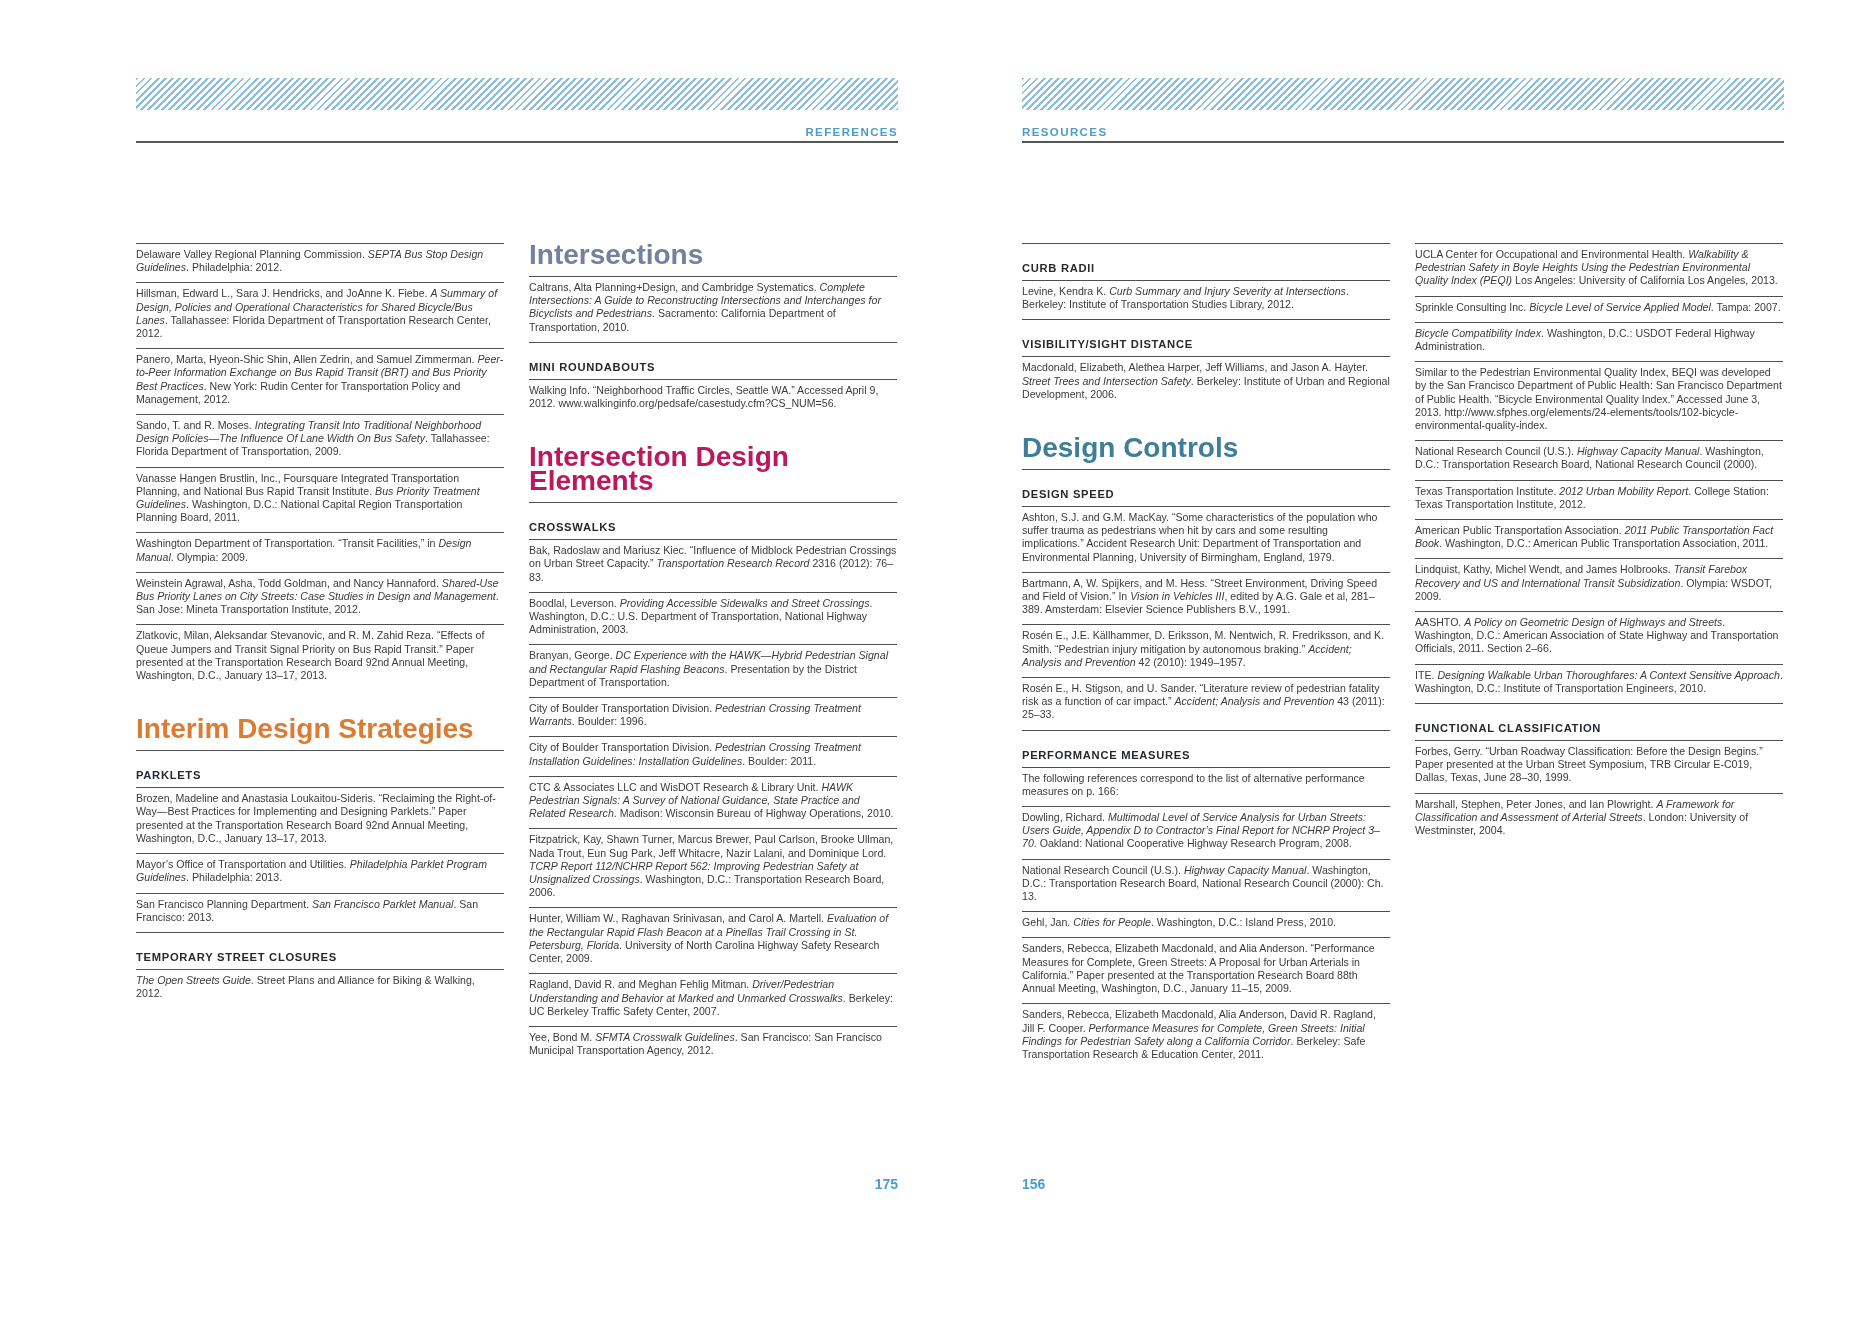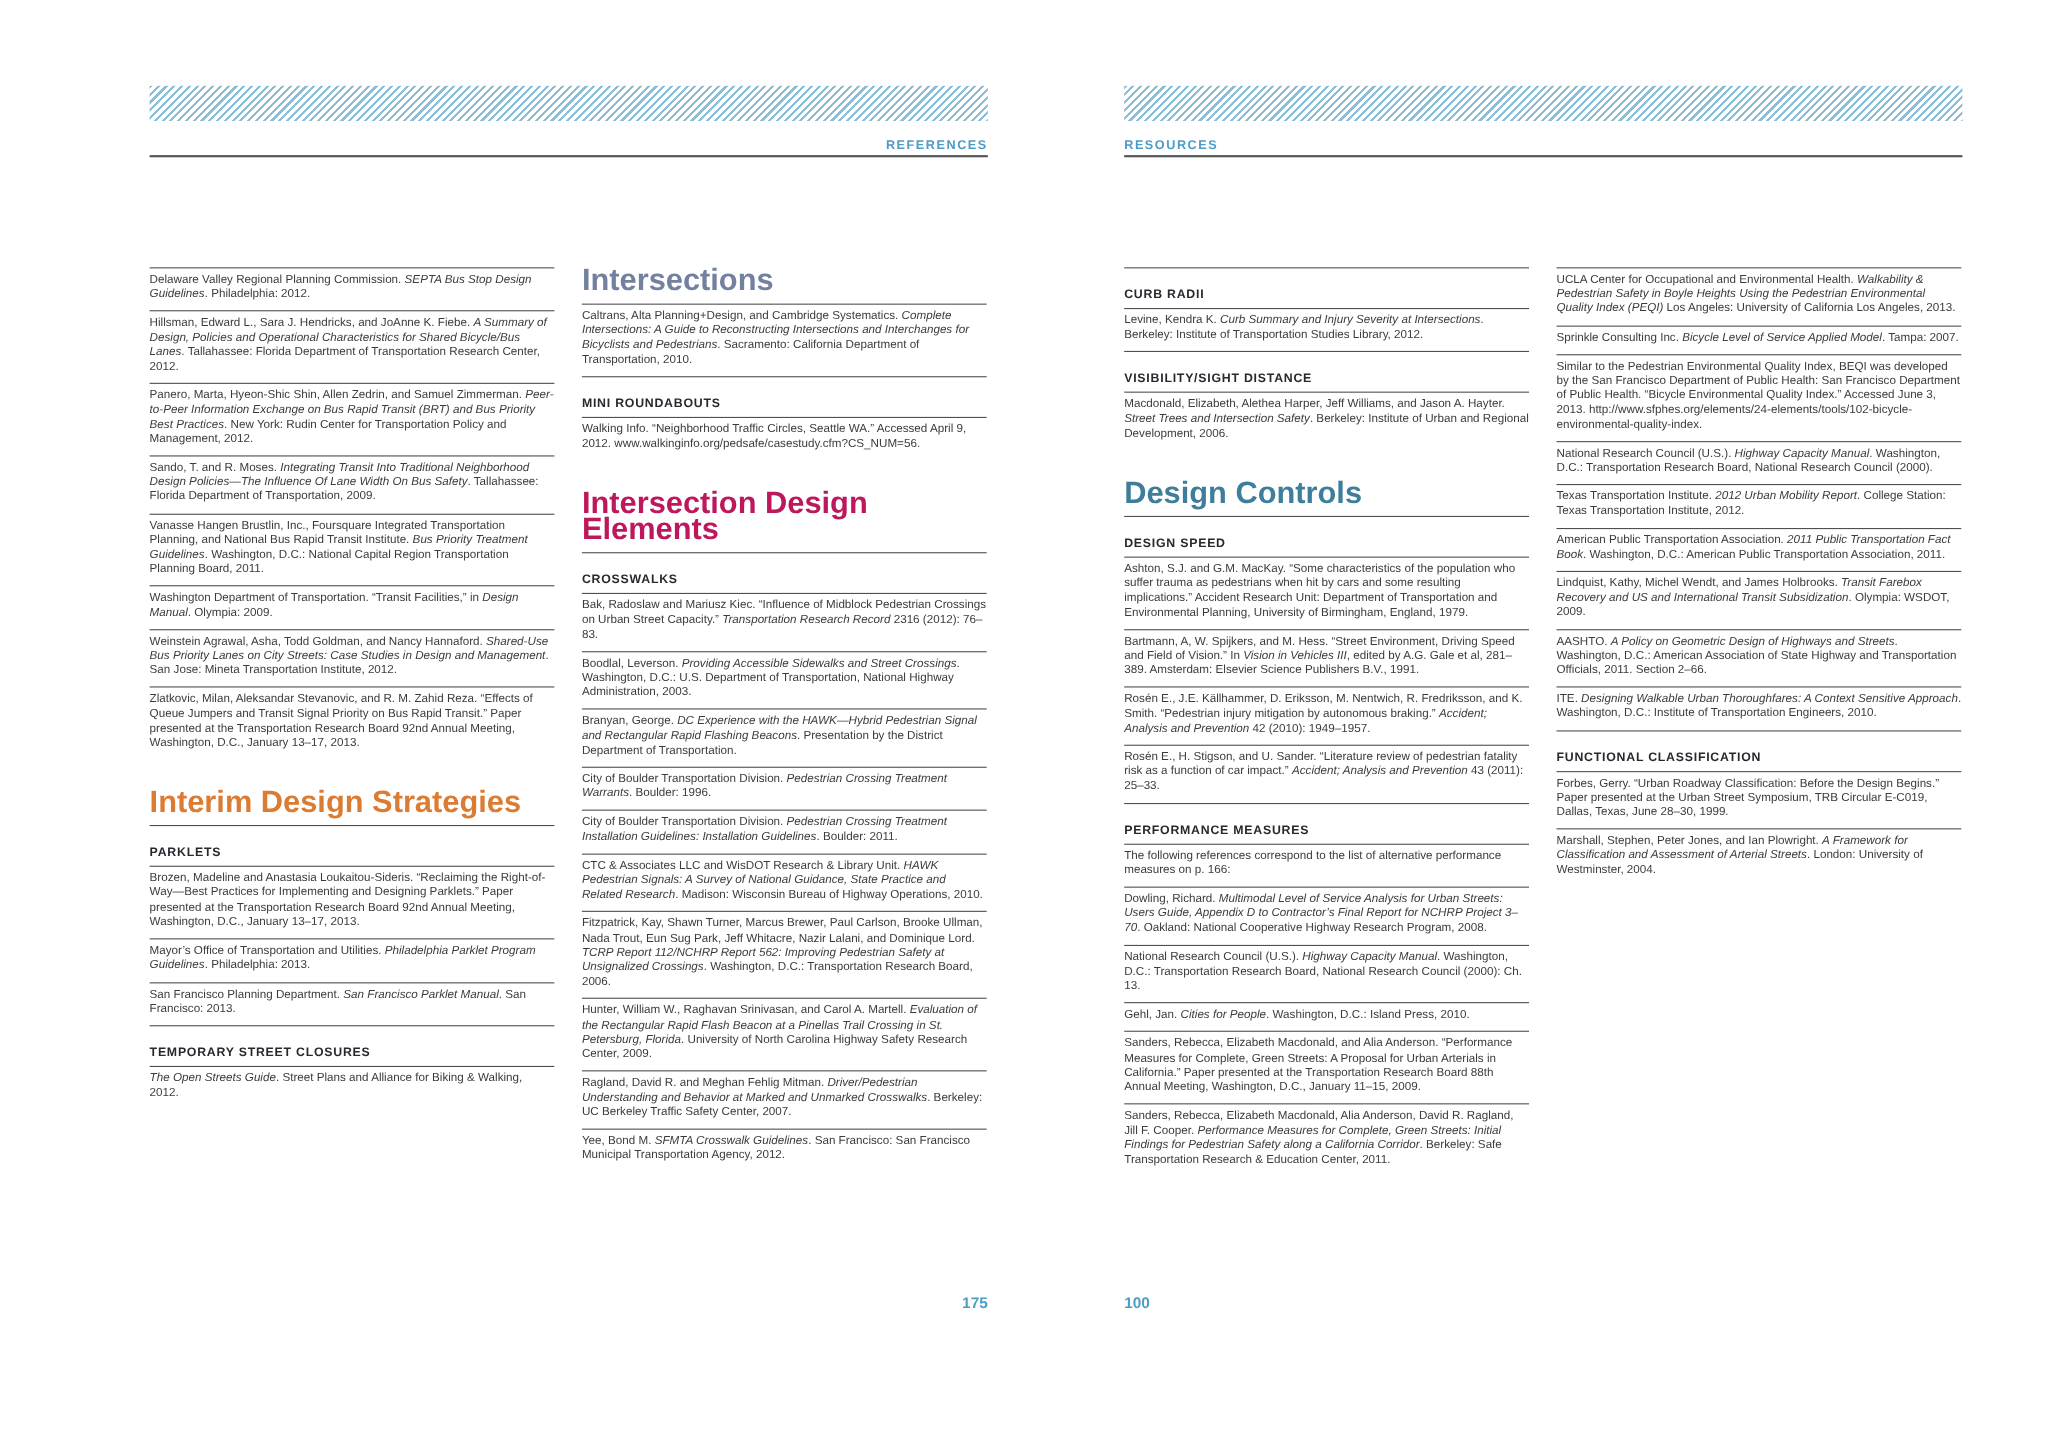--- a/index.html
+++ b/index.html
@@ -173,26 +173,27 @@
         <p class="citation">The following references correspond to the list of alternative performance measures on p. 166:</p>
         <p class="citation">Dowling, Richard. <em>Multimodal Level of Service Analysis for Urban Streets: Users Guide, Appendix D to Contractor’s Final Report for NCHRP Project 3–70</em>. Oakland: National Cooperative Highway Research Program, 2008.</p>
         <p class="citation">National Research Council (U.S.). <em>Highway Capacity Manual</em>. Washington, D.C.: Transportation Research Board, National Research Council (2000): Ch. 13.</p>
         <p class="citation">Gehl, Jan. <em>Cities for People</em>. Washington, D.C.: Island Press, 2010.</p>
         <p class="citation">Sanders, Rebecca, Elizabeth Macdonald, and Alia Anderson. “Performance Measures for Complete, Green Streets: A Proposal for Urban Arterials in California.” Paper presented at the Transportation Research Board 88th Annual Meeting, Washington, D.C., January 11–15, 2009.</p>
         <p class="citation">Sanders, Rebecca, Elizabeth Macdonald, Alia Anderson, David R. Ragland, Jill F. Cooper. <em>Performance Measures for Complete, Green Streets: Initial Findings for Pedestrian Safety along a California Corridor</em>. Berkeley: Safe Transportation Research &amp; Education Center, 2011.</p>
       </div>
     <div class="col">
         <p class="citation">UCLA Center for Occupational and Environmental Health. <em>Walkability &amp; Pedestrian Safety in Boyle Heights Using the Pedestrian Environmental Quality Index (PEQI)</em> Los Angeles: University of California Los Angeles, 2013.</p>
         <p class="citation">Sprinkle Consulting Inc. <em>Bicycle Level of Service Applied Model</em>. Tampa: 2007.</p>
+        <p class="citation"><em>Bicycle Compatibility Index</em>. Washington, D.C.: USDOT Federal Highway Administration.</p>
         <p class="citation">Similar to the Pedestrian Environmental Quality Index, BEQI was developed by the San Francisco Department of Public Health: San Francisco Department of Public Health. “Bicycle Environmental Quality Index.” Accessed June 3, 2013. http://www.sfphes.org/elements/24-elements/tools/102-bicycle-environmental-quality-index.</p>
         <p class="citation">National Research Council (U.S.). <em>Highway Capacity Manual</em>. Washington, D.C.: Transportation Research Board, National Research Council (2000).</p>
         <p class="citation">Texas Transportation Institute. <em>2012 Urban Mobility Report</em>. College Station: Texas Transportation Institute, 2012.</p>
         <p class="citation">American Public Transportation Association. <em>2011 Public Transportation Fact Book</em>. Washington, D.C.: American Public Transportation Association, 2011.</p>
         <p class="citation">Lindquist, Kathy, Michel Wendt, and James Holbrooks. <em>Transit Farebox Recovery and US and International Transit Subsidization</em>. Olympia: WSDOT, 2009.</p>
         <p class="citation">AASHTO. <em>A Policy on Geometric Design of Highways and Streets</em>. Washington, D.C.: American Association of State Highway and Transportation Officials, 2011. Section 2–66.</p>
         <p class="citation">ITE. <em>Designing Walkable Urban Thoroughfares: A Context Sensitive Approach</em>. Washington, D.C.: Institute of Transportation Engineers, 2010.</p>
         <h3 class="subheading">FUNCTIONAL CLASSIFICATION</h3>
         <p class="citation">Forbes, Gerry. “Urban Roadway Classification: Before the Design Begins.” Paper presented at the Urban Street Symposium, TRB Circular E-C019, Dallas, Texas, June 28–30, 1999.</p>
         <p class="citation">Marshall, Stephen, Peter Jones, and Ian Plowright. <em>A Framework for Classification and Assessment of Arterial Streets</em>. London: University of Westminster, 2004.</p>
       </div>
   </div>
-  <div class="page-number">100</div>
+  <div class="page-number">156</div>
 </section>
 
 </body></html>

